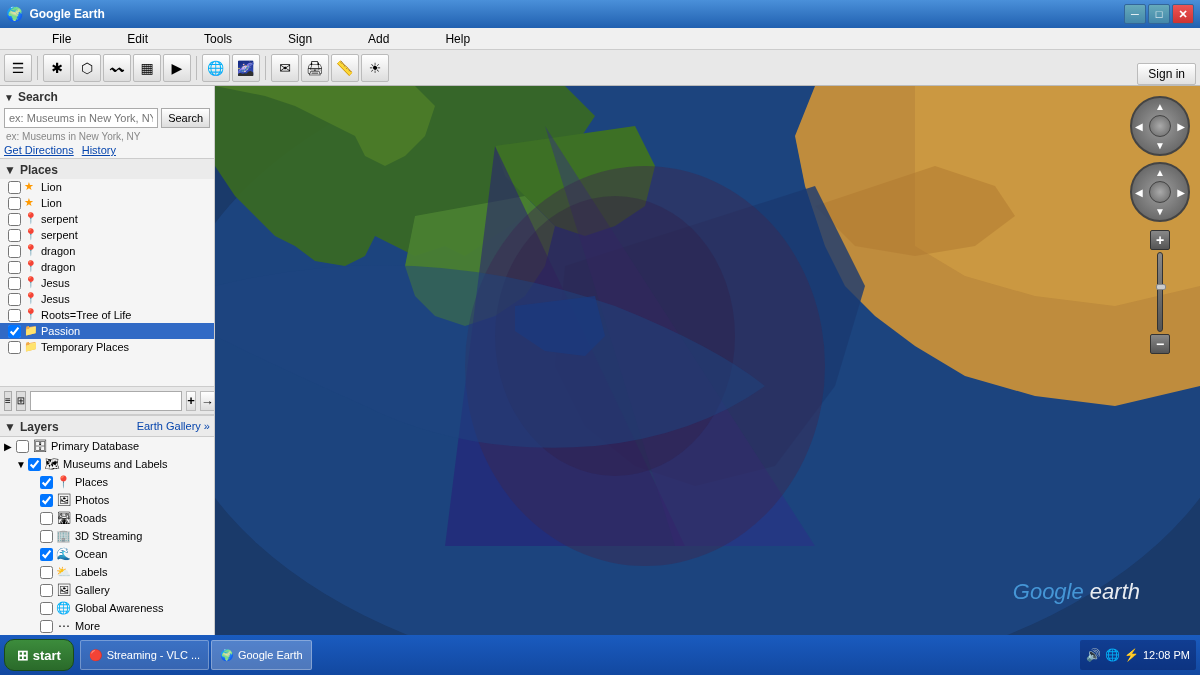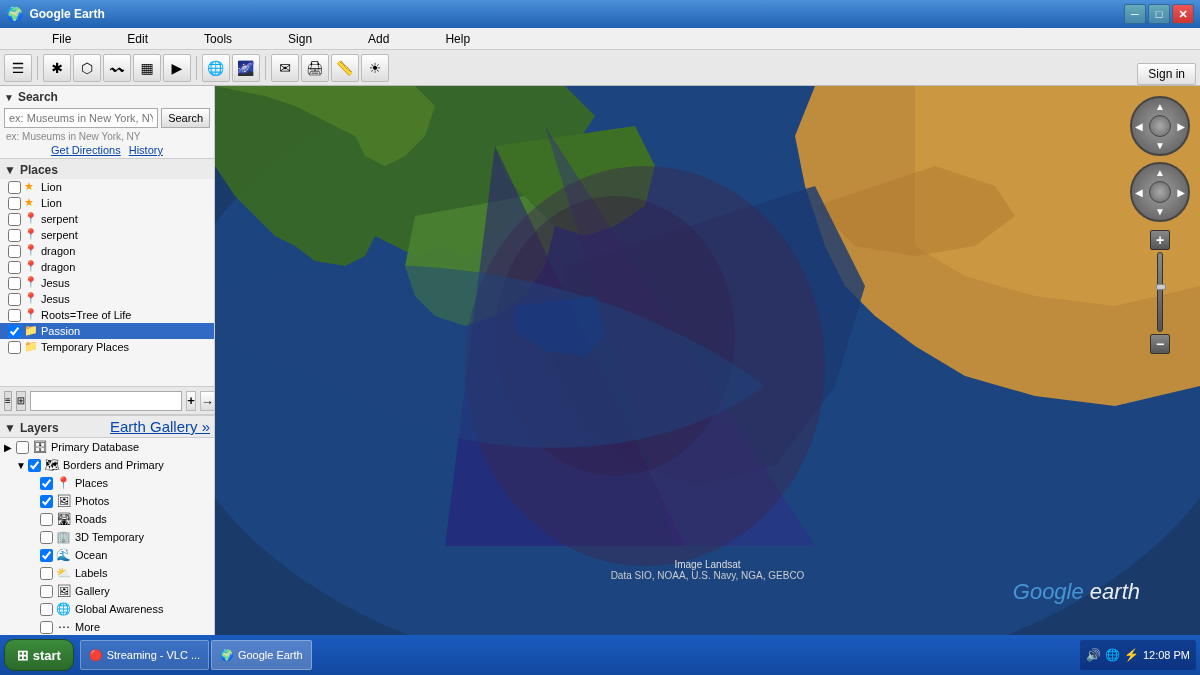--- a/index.html
+++ b/index.html
@@ -116,21 +116,21 @@
     }
     #search-button {
       padding: 1px 6px;
       height: 20px;
       background: linear-gradient(to bottom, #fff, #ddd);
       border: 1px solid #aaa;
       font-size: 11px;
       cursor: pointer;
     }
     #search-hint { font-size: 10px; color: #888; margin-bottom: 2px; }
-    #search-links { display: flex; gap: 8px; font-size: 11px; color: #0645ad; justify-content: center; }
+    #search-links { display: flex; gap: 8px; font-size: 11px; color: #0645ad; }
     #search-links span { cursor: pointer; text-decoration: underline; }
 
     
     #places-section {
       flex: 1;
       overflow-y: auto;
       border-bottom: 1px solid #ccc;
     }
     #places-header {
       display: flex; align-items: center; gap: 4px;
@@ -187,21 +187,21 @@
       border-bottom: 1px solid #ccc;
     }
     #layers-header {
       flex: 1;
       display: flex; align-items: center; gap: 4px;
       font-weight: bold; font-size: 12px; color: #333;
       padding: 4px 4px 2px 4px;
       cursor: pointer;
     }
     #earth-gallery-btn {
-      font-size: 15px; color: #0645ad; text-decoration: underline;
+      font-size: 11px; color: #0645ad; 
       padding: 2px 4px; cursor: pointer;
     }
     .layer-item {
       display: flex; align-items: center;
       padding: 1px 4px 1px 6px;
       cursor: pointer;
       font-size: 11px;
     }
     .layer-item input[type=checkbox] { margin-right: 3px; }
     .layer-expand { width: 12px; font-size: 10px; cursor: pointer; }
@@ -499,21 +499,21 @@
       <div class="layer-item" style="padding-left:4px;">
         <span class="layer-expand">▶</span>
         <input type="checkbox" style="">
         <span class="layer-icon">🗄</span>
         <span>Primary Database</span>
       </div>
       <div class="layer-item" style="padding-left:16px;">
         <span class="layer-expand">▼</span>
         <input type="checkbox" checked="" style="">
         <span class="layer-icon">🗺</span>
-        <span>Borders and Primary</span>
+        <span>Museums and Labels</span>
       </div>
       <div class="layer-item" style="padding-left:28px;">
         <span class="layer-expand" style="width:12px;"></span>
         <input type="checkbox" checked="" style="">
         <span class="layer-icon">📍</span>
         <span>Places</span>
       </div>
       <div class="layer-item" style="padding-left:28px;">
         <span class="layer-expand" style="width:12px;"></span>
         <input type="checkbox" checked="" style="">
@@ -523,21 +523,21 @@
       <div class="layer-item" style="padding-left:28px;">
         <span class="layer-expand" style="width:12px;"></span>
         <input type="checkbox" style="">
         <span class="layer-icon">🛣</span>
         <span>Roads</span>
       </div>
       <div class="layer-item" style="padding-left:28px;">
         <span class="layer-expand" style="width:12px;"></span>
         <input type="checkbox" style="">
         <span class="layer-icon">🏢</span>
-        <span>3D Temporary</span>
+        <span>3D Streaming</span>
       </div>
       <div class="layer-item" style="padding-left:28px;">
         <span class="layer-expand" style="width:12px;"></span>
         <input type="checkbox" checked="" style="">
         <span class="layer-icon">🌊</span>
         <span>Ocean</span>
       </div>
       <div class="layer-item" style="padding-left:28px;">
         <span class="layer-expand" style="width:12px;"></span>
         <input type="checkbox" style="">
@@ -594,24 +594,20 @@
         <path d="M330,40 L600,460 L460,460 Z" fill="rgba(50,40,140,0.4)"></path>
 
         <ellipse cx="430" cy="280" rx="180" ry="200" fill="rgba(60,40,80,0.45)"></ellipse>
         <ellipse cx="400" cy="250" rx="120" ry="140" fill="rgba(50,30,70,0.35)"></ellipse>
 
         <path d="M0,200 Q200,150 400,220 Q500,260 550,300 Q480,350 380,360 Q250,370 150,320 Q60,280 0,250 Z" fill="#1d4480" opacity="0.5"></path>
 
         <path d="M300,220 L380,210 L390,250 L370,270 L330,265 L300,245 Z" fill="#1a3a80" opacity="0.7"></path>
       </svg>
 
-      <div id="map-credit" style="position:absolute;bottom:50px;left:50%;transform:translateX(-50%);text-align:center;">
-        <div style="font-size:10px;color:#ddd;">Image Landsat</div>
-        <div style="font-size:10px;color:#ccc;">Data SIO, NOAA, U.S. Navy, NGA, GEBCO</div>
-      </div>
 
       <div id="map-watermark">
         <div id="google-earth-logo">
           <span id="google-part" style="color:#4a9fe0;font-style:italic;font-size:22px;font-weight:300;">Google </span><span id="earth-part" style="color:white;font-style:italic;font-size:22px;font-weight:300;">earth</span>
         </div>
       </div>
 
       <div id="nav-controls">
 
         <div class="nav-ring" style="position:relative;">

